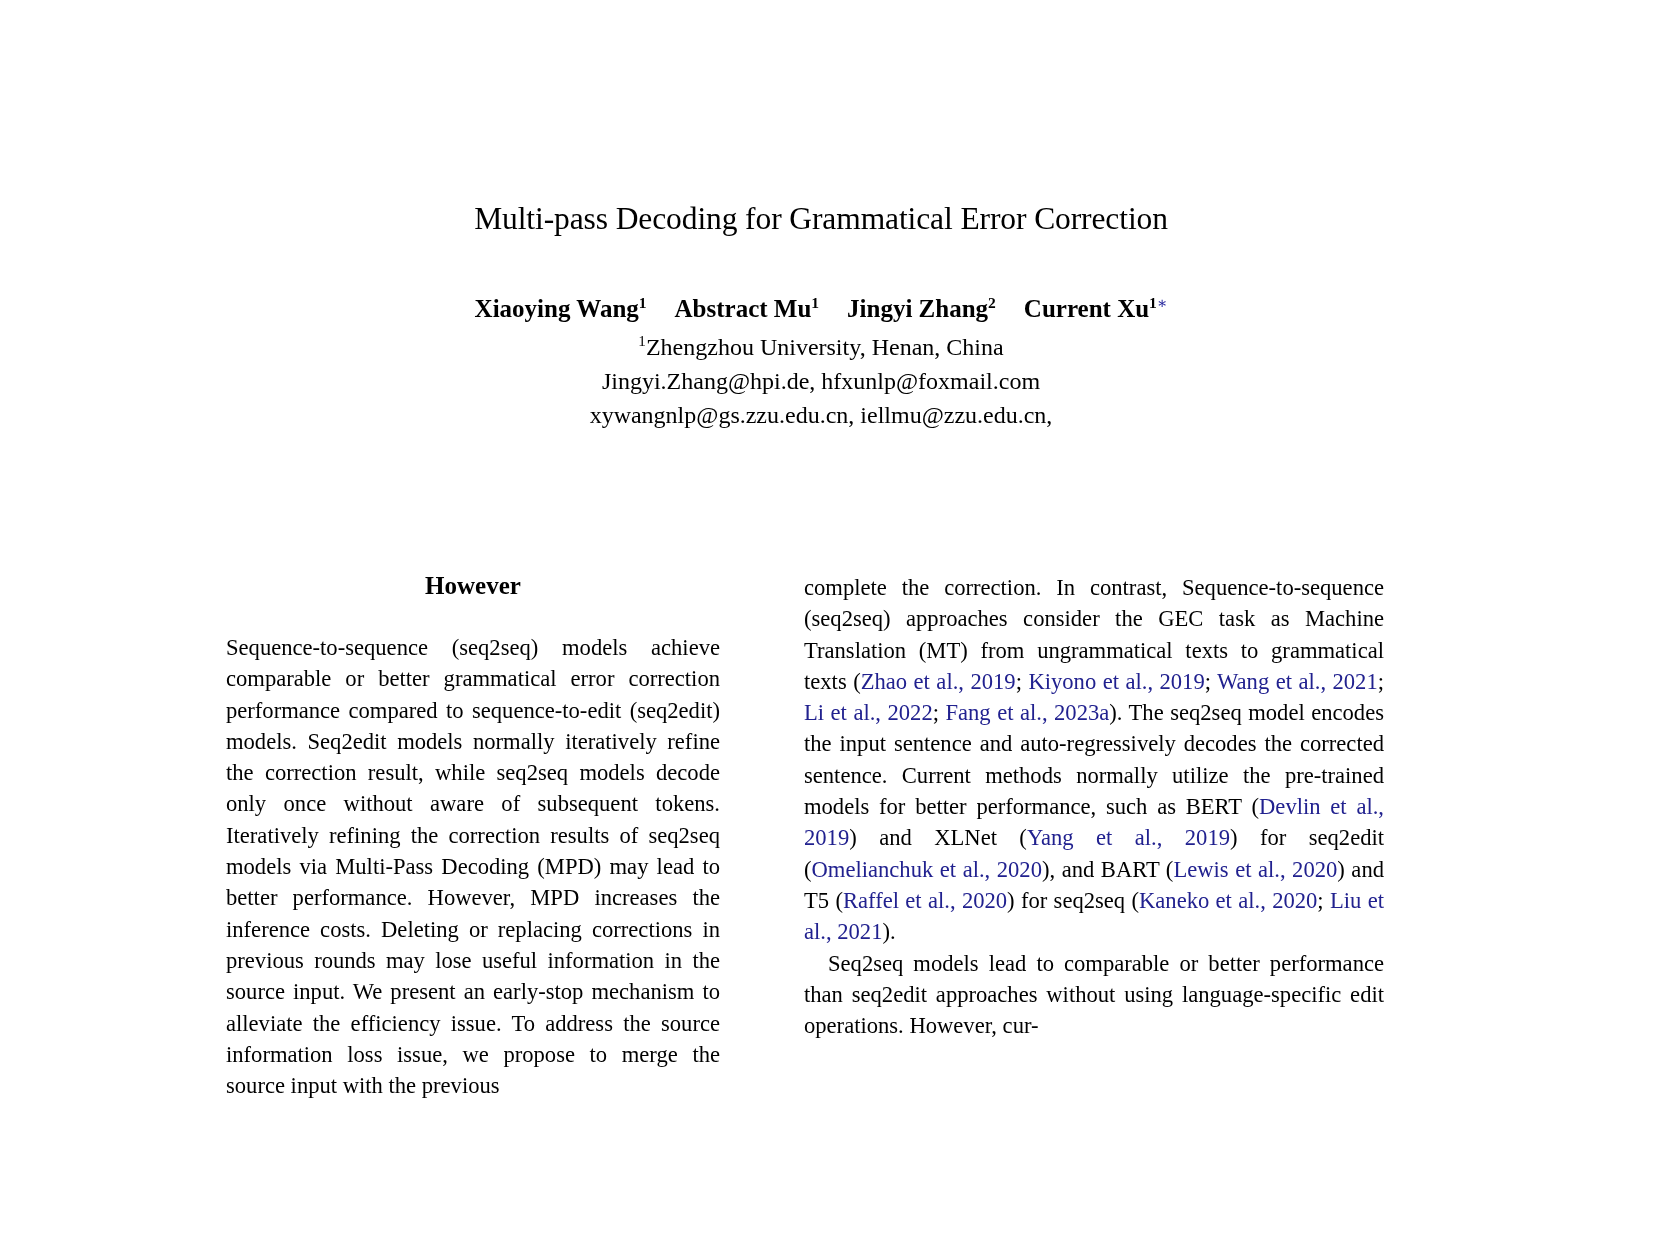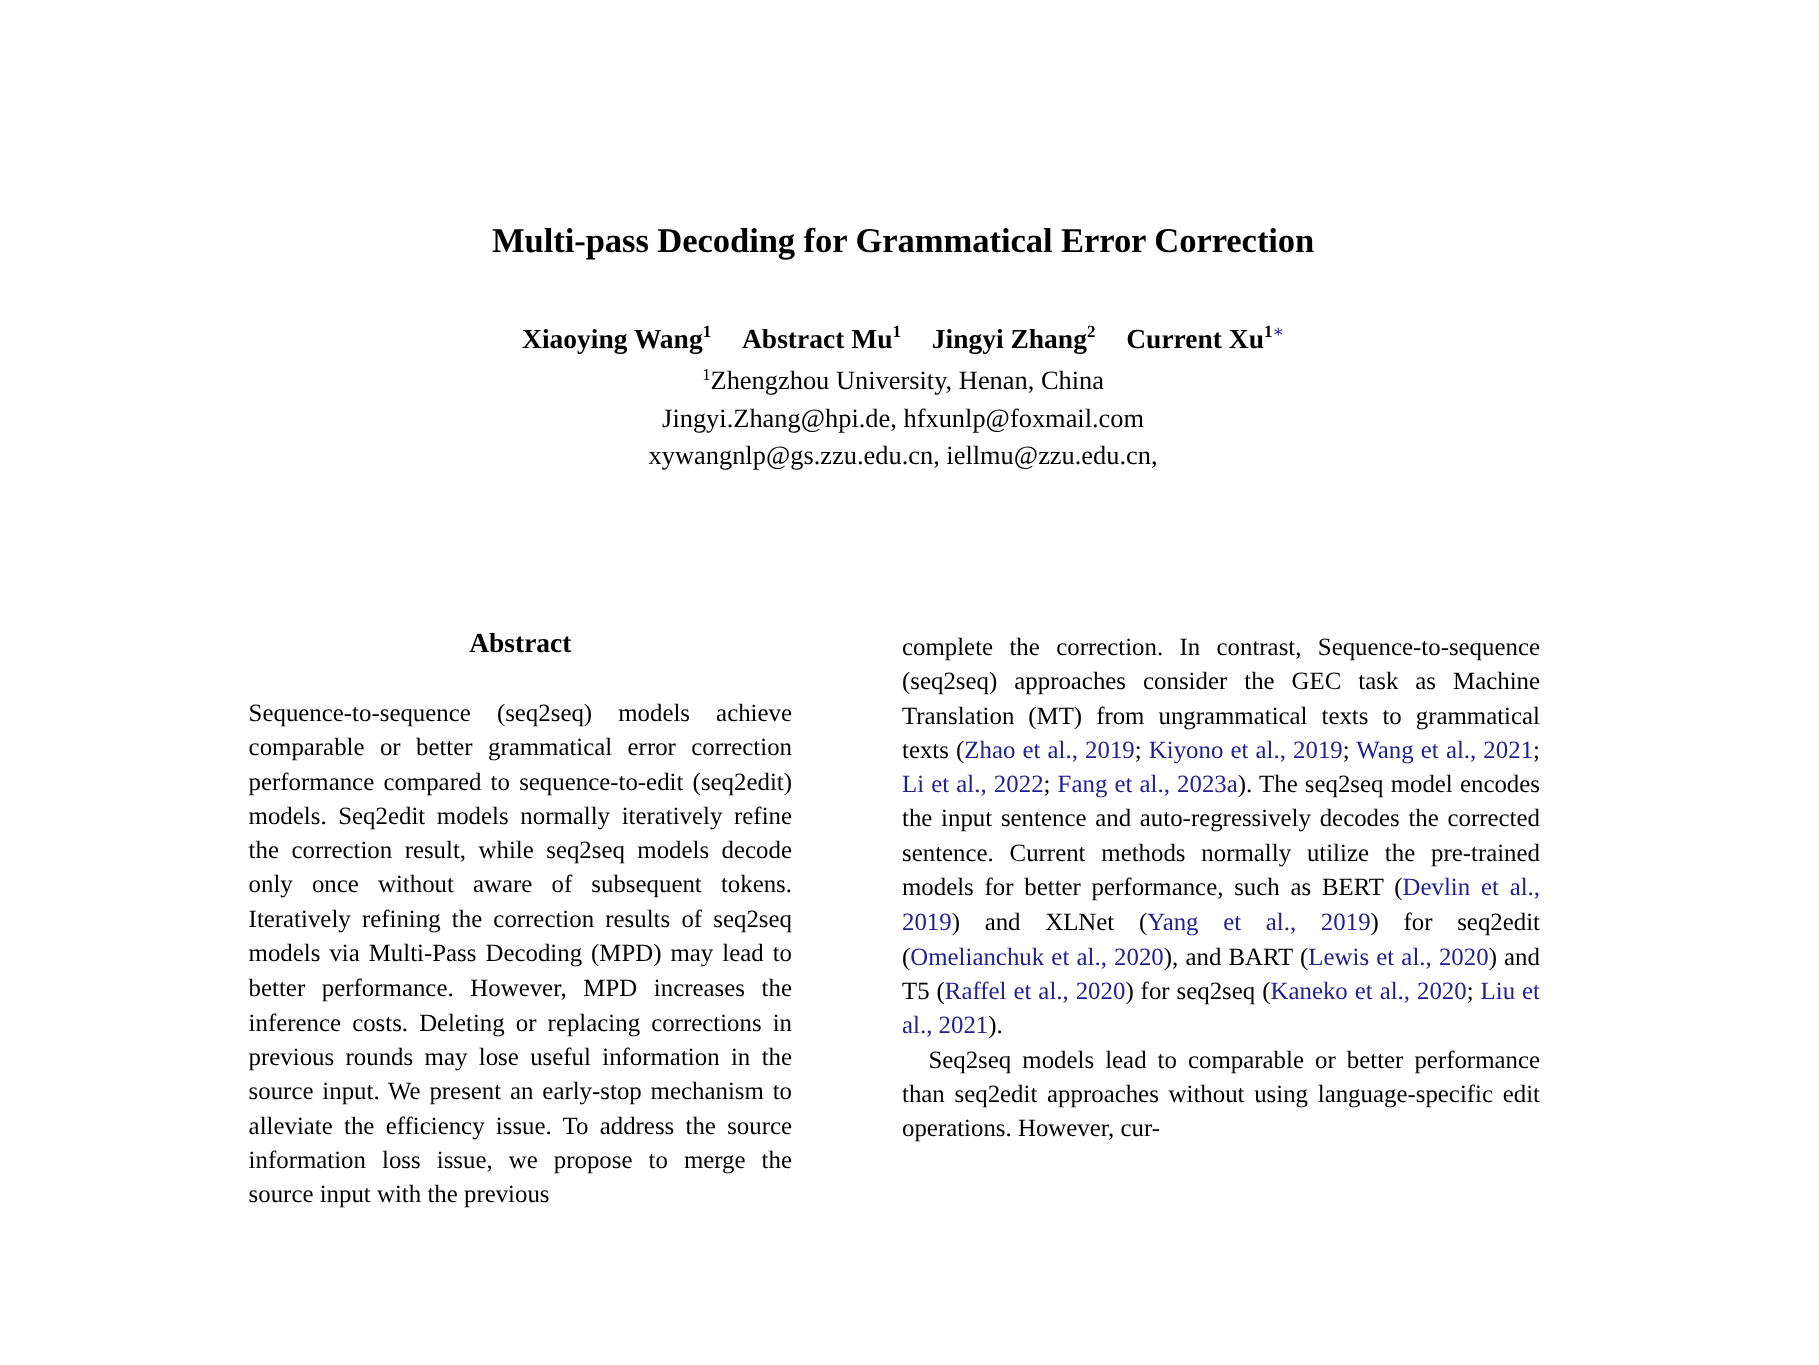--- a/index.html
+++ b/index.html
@@ -24,21 +24,21 @@
     position: absolute;
     left: 226px;
     top: 0;
     width: 1190px;
   }
 
   
   .title {
     text-align: center;
     font-size: 31.5px;
-    font-weight: bold;
+    font-weight: normal;
     letter-spacing: -0.1px;
     margin-top: 200px;
     line-height: 1.2;
   }
 
   
   .authors {
     margin-top: 55px;
     text-align: center;
     font-size: 25px;
@@ -84,21 +84,21 @@
     left: 0;
     top: 572px;
     width: 1190px;
     display: flex;
     gap: 84px;
   }
   .col {
     width: 494px;
   }
   .col-left { width: 494px; }
-  .col-right { width: 580px; margin-left: 16px; }
+  .col-right { width: 580px; }
 
   .abstract-heading {
     text-align: center;
     font-size: 25px;
     font-weight: bold;
     margin: 0 0 32px 0;
   }
 
   p.just {
     margin: 0;
@@ -133,21 +133,21 @@
     </div>
 
     <div class="affil"><sup>1</sup><span>Zhengzhou University, Henan, China</span></div>
 
     <div class="emails">Jingyi.Zhang@hpi.de, hfxunlp@foxmail.com</div>
     <div class="emails">xywangnlp@gs.zzu.edu.cn, iellmu@zzu.edu.cn,</div>
 
     <div class="columns">
 
       <div class="col col-left">
-        <div class="abstract-heading">Abstract</div>
+        <div class="abstract-heading">However</div>
         <p class="just">Sequence-to-sequence (seq2seq) models achieve comparable or better grammatical error correction performance compared to sequence-to-edit (seq2edit) models.  Seq2edit models normally iteratively refine the correction result, while seq2seq models decode only once without aware of subsequent tokens. Iteratively refining the correction results of seq2seq models via Multi-Pass Decoding (MPD) may lead to better performance.  However, MPD increases the inference costs. Deleting or replacing corrections in previous rounds may lose useful information in the source input.  We present an early-stop mechanism to alleviate the efficiency issue.  To address the source information loss issue, we propose to merge the source input with the previous</p>
       </div>
 
       <div class="col col-right">
         <p class="just"><span>complete the correction. In contrast, Sequence-to-sequence (seq2seq) approaches consider the GEC task as Machine Translation (MT) from ungrammatical texts to grammatical texts (</span><a class="cite" href="#">Zhao et al., 2019</a><span>; </span><a class="cite" href="#">Kiyono et al., 2019</a><span>; </span><a class="cite" href="#">Wang et al., 2021</a><span>; </span><a class="cite" href="#">Li et al., 2022</a><span>; </span><a class="cite" href="#">Fang et al., 2023a</a><span>). The seq2seq model encodes the input sentence and auto-regressively decodes the corrected sentence.  Current methods normally utilize the pre-trained models for better performance, such as BERT (</span><a class="cite" href="#">Devlin et al., 2019</a><span>) and XLNet (</span><a class="cite" href="#">Yang et al., 2019</a><span>) for seq2edit (</span><a class="cite" href="#">Omelianchuk et al., 2020</a><span>), and BART (</span><a class="cite" href="#">Lewis et al., 2020</a><span>) and T5 (</span><a class="cite" href="#">Raffel et al., 2020</a><span>) for seq2seq (</span><a class="cite" href="#">Kaneko et al., 2020</a><span>; </span><a class="cite" href="#">Liu et al., 2021</a><span>).</span></p>
         <p class="just indent">Seq2seq models lead to comparable or better performance than seq2edit approaches without using language-specific edit operations.  However, cur-</p>
       </div>
 
     </div>
   </div>

